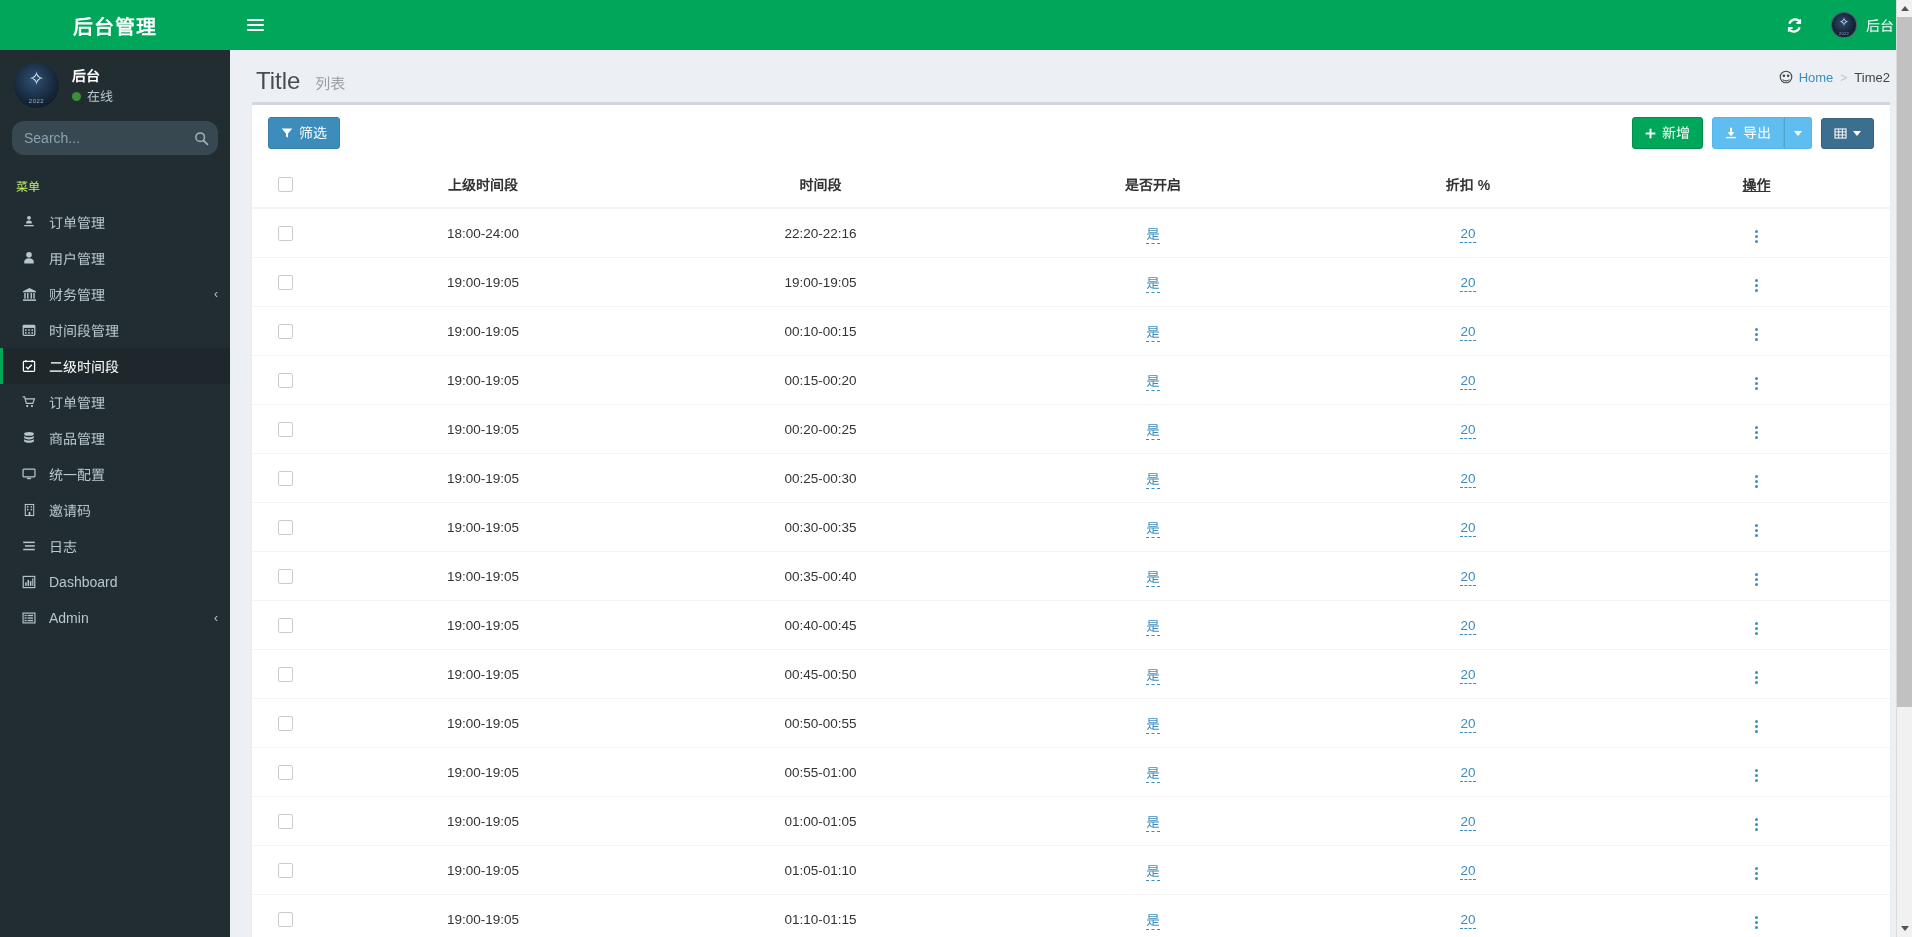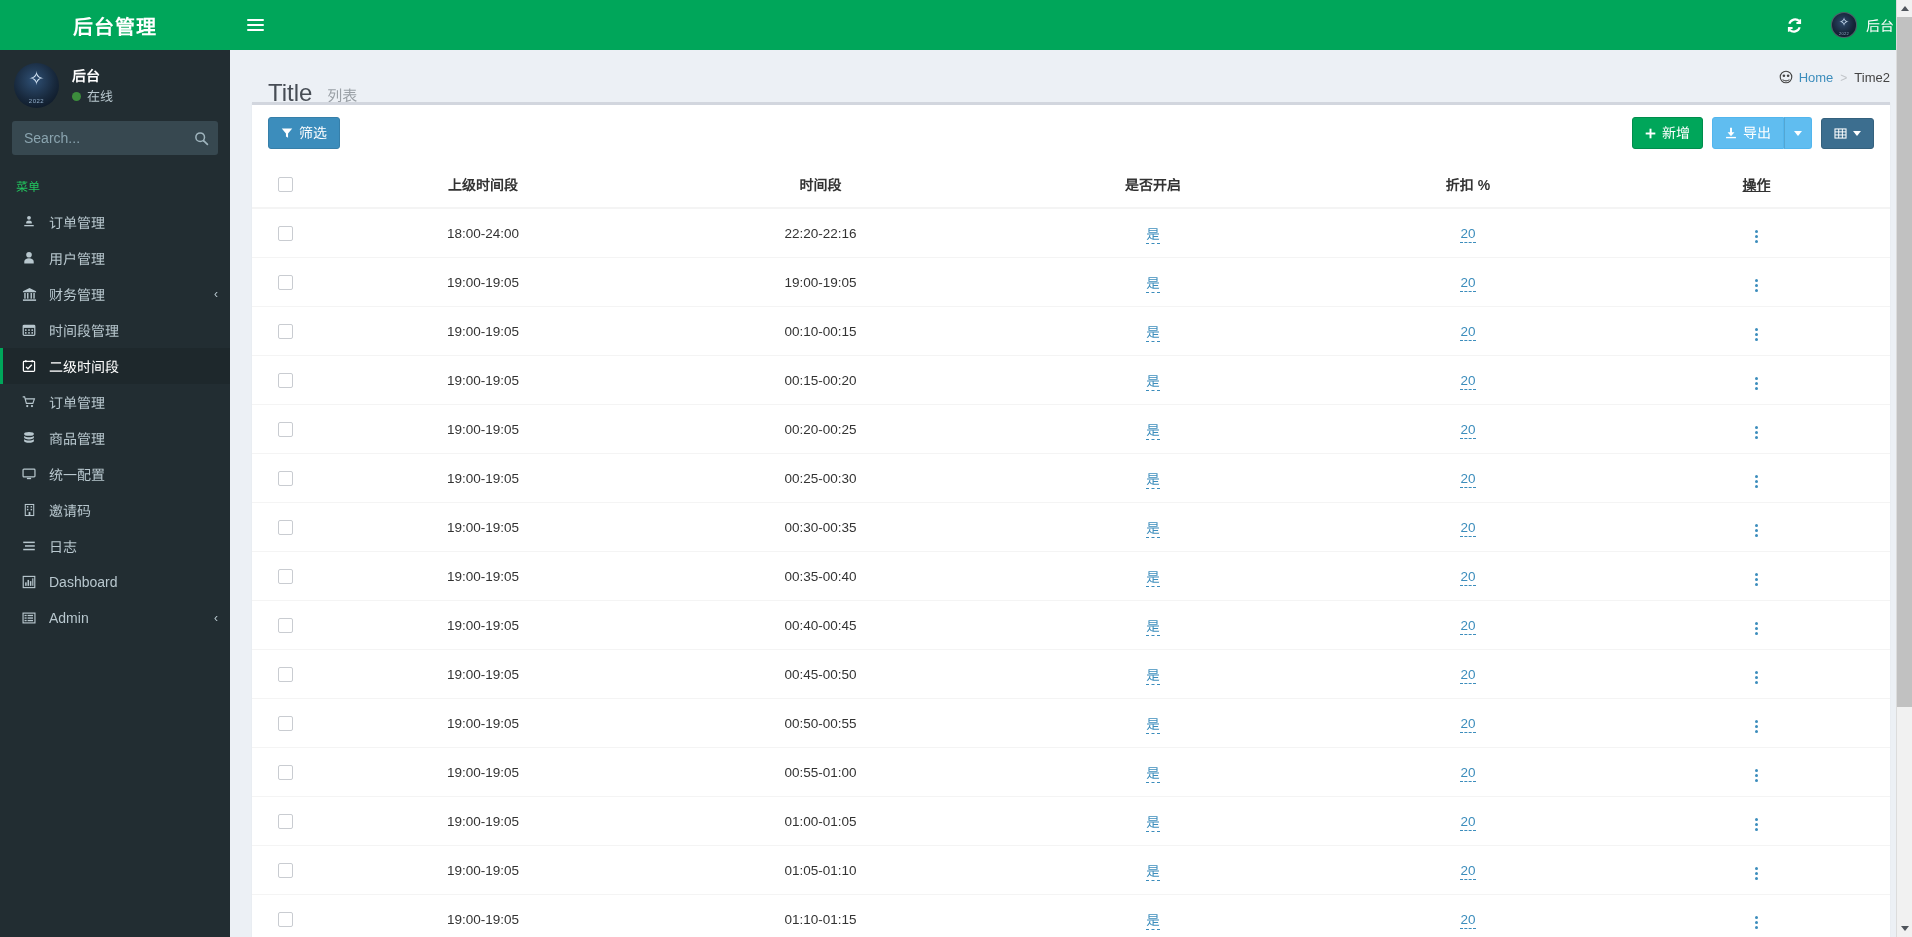--- a/index.html
+++ b/index.html
@@ -101,35 +101,35 @@
     color: #fff; font-size: 14px; font-weight: bold; display: block; margin-bottom: 7px;
   }
   .user-info .ustatus {
     color: #b8c7ce; font-size: 13px; display: flex; align-items: center; gap: 6px;
   }
   .dot-online {
     width: 9px; height: 9px; border-radius: 50%; background: #3c8d3c; display: inline-block;
   }
   .sidebar-form { padding: 0 12px 12px; }
   .sidebar-search {
-    position: relative; background: #374850; border-radius: 3px; height: 34px;
+    position: relative; background: #374850; border-radius: 12px; height: 34px;
   }
   .sidebar-search input {
     width: 100%; height: 34px; background: transparent; border: 0; outline: 0;
     color: #ccc; font-size: 14px; padding: 0 34px 0 12px;
     font-family: "Liberation Sans", sans-serif;
   }
   .sidebar-search input::placeholder { color: #8aa4af; }
   .search-btn {
     position: absolute; right: 0; top: 0; width: 34px; height: 34px;
     display: flex; align-items: center; justify-content: center;
     background: transparent; border: 0; cursor: pointer; color: #9fb4bd;
   }
   .menu-header {
-    color: #22c55e; font-size: 12px; padding: 10px 16px 10px; font-weight: normal;
+    color: #bef264; font-size: 12px; padding: 10px 16px 10px; font-weight: normal;
   }
   .side-menu { list-style: none; margin: 0; padding: 0; }
   .side-menu li { position: relative; }
   .side-menu a {
     display: flex; align-items: center;
     height: 36px; padding: 0 12px 0 16px;
     color: #b8c7ce; text-decoration: none; font-size: 14px;
     border-left: 3px solid transparent;
   }
   .side-menu li.active > a {
@@ -147,21 +147,21 @@
   
   .content-wrapper {
     position: absolute; left: 230px; top: 50px; right: 0; bottom: 0;
     background: #ecf0f5; overflow: hidden;
   }
   .content-header {
     padding: 15px 22px 10px 22px;
     position: relative; height: 52px;
   }
   .content-header h1 {
-    margin: 16px; font-size: 24px; font-weight: normal; color: #474d55;
+    margin: 4px; font-size: 24px; font-weight: normal; color: #474d55;
     display: inline-block; line-height: 1;
   }
   .content-header h1 small {
     font-size: 15px; color: #9aa0a6; margin-left: 8px;
   }
   .breadcrumb {
     position: absolute; right: 22px; top: 20px;
     display: flex; align-items: center; gap: 7px;
     font-size: 13px; color: #444;
   }

